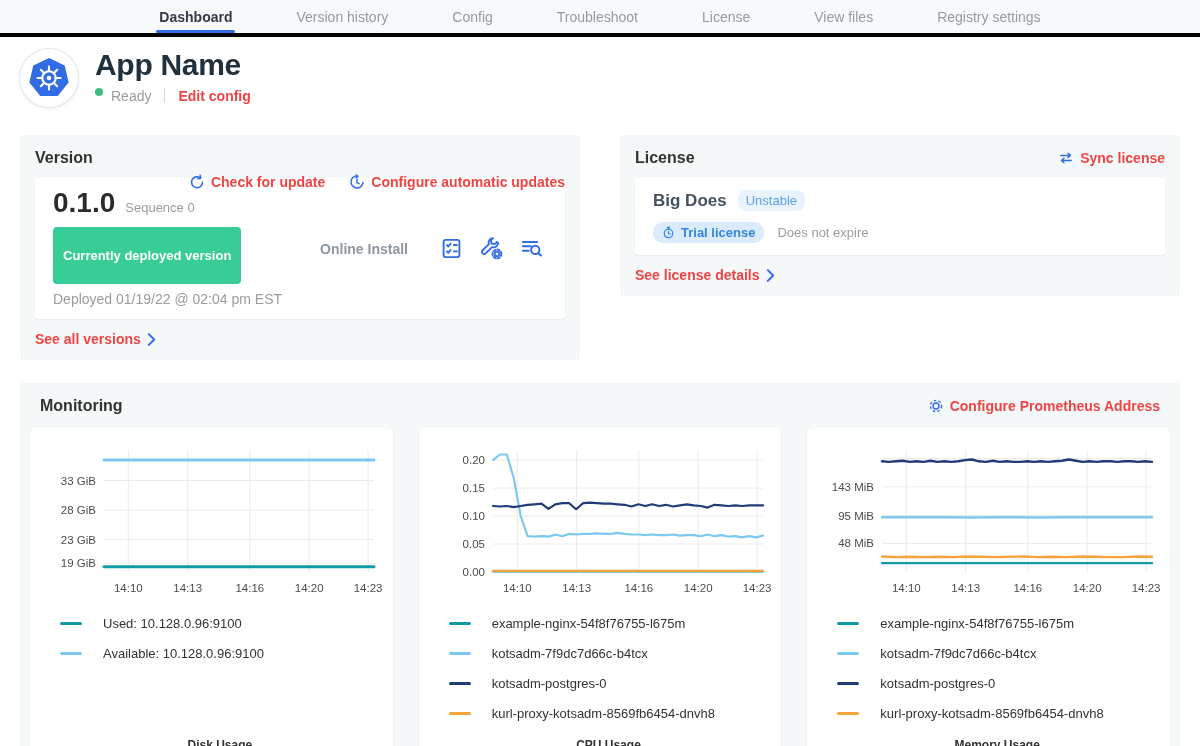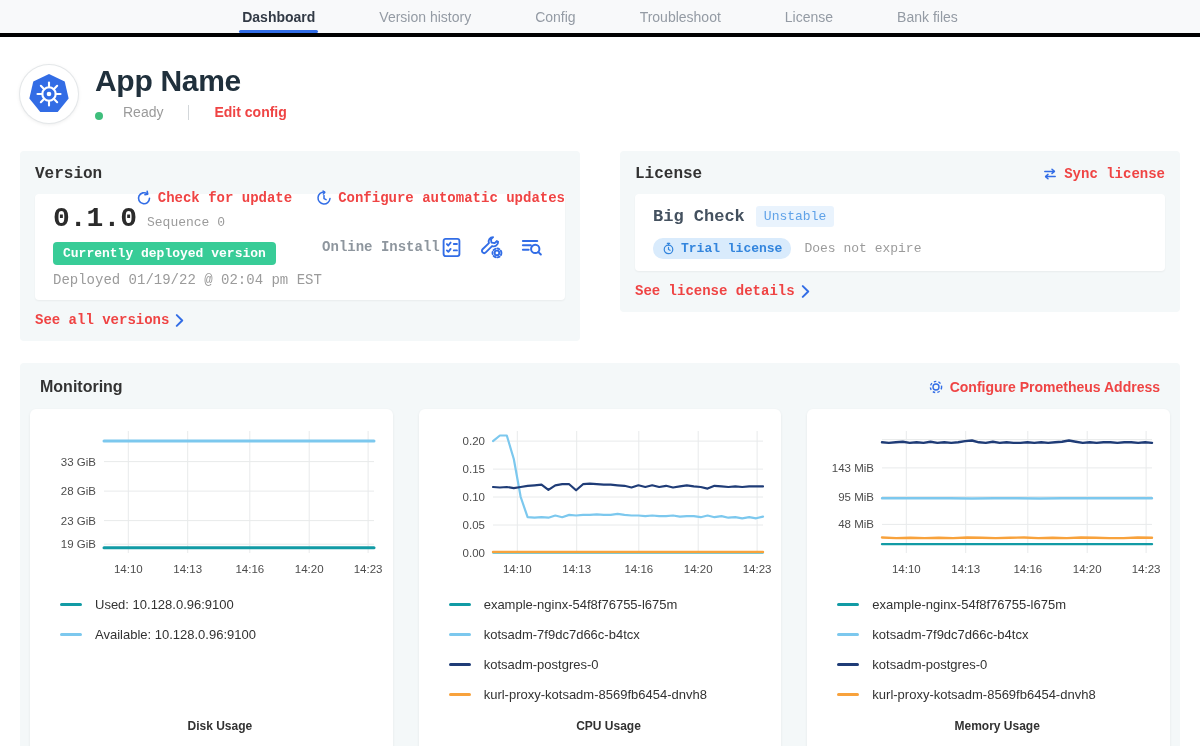--- a/index.html
+++ b/index.html
@@ -13,90 +13,91 @@
   .top-nav { height:37px; background:#f8f9fa; border-bottom:4px solid #000000;
     display:flex; justify-content:center; }
   .nav-tabs { display:flex; gap:58px; }
   .nav-tab { display:flex; align-items:center; font-size:14px; color:#949ba4;
     cursor:pointer; position:relative; padding:0 3px; }
   .nav-tab.active { color:#323a45; font-weight:700; }
   .nav-tab.active::after { content:""; position:absolute; left:0; right:0; bottom:0;
     height:3px; background:#326de6; border-radius:2px; }
   
   main { padding:0 20px; }
-  .app-header { display:flex; gap:17px; margin-top:28px; }
+  .app-header { display:flex; gap:17px; margin-top:12px; }
   .app-icon { width:58px; height:58px; border-radius:50%; background:#fff;
     box-shadow:0 0 0 1px #e4e7e9, 0 1px 4px rgba(0,0,0,.10);
     display:flex; align-items:center; justify-content:center; flex:0 0 auto; }
   .app-title { font-size:30px; font-weight:800; color:#20303c; margin:0 0 7px;
     line-height:32px; letter-spacing:-.3px; }
-  .status-row { display:flex; align-items:flex-end; gap:20px; font-size:14px; }
+  .status-row { display:flex; align-items:flex-start; gap:8px; font-size:14px; }
   .status-dot { width:8px; height:8px; border-radius:50%; background:#3fbe7c; }
   .status-text { color:#9b9b9b; }
   .vdiv { width:1px; height:15px; background:#d3d7da; margin:0 5px; }
   .link { color:#ef4444; font-weight:600; font-size:14px; cursor:pointer;
     text-decoration:none; display:inline-flex; align-items:center; gap:6px; white-space:nowrap; }
   .link svg { flex:0 0 auto; }
   
   .cards-row { display:grid; grid-template-columns:1fr 1fr; gap:40px;
-    margin-top:28px; align-items:start;font-family:Liberation Mono, monospace; }
+    margin-top:28px; align-items:start; }
   .panel { background:#f4f8f9; border-radius:4px; padding:13px 15px 12px; }
   .panel-header { display:flex; justify-content:space-between; align-items:center; height:20px; }
   .panel-title { font-size:16px; font-weight:700; color:#323232; }
   .header-actions { display:flex; gap:24px;margin-top:48px; }
   .white-box { background:#fff; border-radius:4px; margin-top:10px;
     padding:12px 18px; box-shadow:0 1px 2px rgba(0,0,0,.05); }
   .version-box { display:flex; align-items:center; }
   .vb-left { display:flex; flex-direction:column; min-width:235px; }
   .ver-row { display:flex; align-items:baseline; gap:10px; line-height:26px; }
   .ver-num { font-size:28px; font-weight:800; color:#2b2b2b; }
   .ver-seq { font-size:13px; color:#9b9b9b; }
   .deployed-badge { align-self:flex-start; margin-top:6px; background:#38cc97; color:#fff;
-    font-size:13px; font-weight:700; padding:4px 10px; border-radius:4px; }
+    font-size:13px; font-weight:700; padding:21px 10px; border-radius:4px; }
   .deployed-at { margin-top:7px; font-size:14px; color:#9b9b9b; }
   .vb-mid { flex:1; text-align:center; font-size:14px; font-weight:600; color:#8e969e; }
   .vb-icons { display:flex; gap:17px; align-items:center; padding-right:4px; }
   .icon-btn { cursor:pointer; display:inline-flex; }
   .see-link { margin-top:12px; font-weight:700;align-items:center; }
   .lic-name-row { display:flex; align-items:center; gap:11px; }
   .lic-name { font-size:17px; font-weight:700; color:#44515f; }
   .badge-light { background:#e9f3fd; color:#5fa2e8; font-size:13px;
-    padding:3px 8px; border-radius:3px; }
+    padding:3px 8px; border-radius:8px; }
   .lic-meta-row { display:flex; align-items:center; gap:13px; margin-top:11px; }
   .trial-badge { display:inline-flex; align-items:center; gap:6px; background:#d9ebfc;
     color:#3385dd; font-weight:700; font-size:13px; padding:3px 9px; border-radius:10px; }
   .expiry { font-size:13px; color:#9b9b9b; }
   
   .monitoring { margin-top:22px; background:#f4f8f9; border-radius:4px;
     padding:12px 10px 10px; }
   .monitoring-header { padding:0 10px; display:flex; justify-content:space-between;
     align-items:center; height:24px; }
   .charts-row { display:grid; grid-template-columns:repeat(3,1fr); gap:26px; margin-top:10px; }
   .chart-card { background:#fff; border-radius:6px; box-shadow:0 1px 3px rgba(0,0,0,.07);
     height:342px; position:relative; padding-top:12px; }
   svg.chart { display:block; margin:0 auto; overflow:hidden; }
   .tick { font-size:11.5px; fill:#4c4c4c; font-family:"Liberation Sans",sans-serif; }
   .legend { padding:18px 0 0 30px; }
-  .legend-item { display:flex; align-items:center; gap:13px; margin-bottom:15px; }
+  .legend-item { display:flex; align-items:center; gap:21px; margin-bottom:15px; }
   .dash { width:22px; height:3px; border-radius:2px; flex:0 0 auto; }
   .legend-label { font-size:13px; color:#323232; }
   .chart-title { position:absolute; bottom:18px; left:17px; right:0; text-align:center;
     font-weight:700; font-size:12px; color:#323232; }
 </style>
 </head>
 <body>
 
 <nav class="top-nav">
   <div class="nav-tabs" id="nav-tabs">
       <div class="nav-tab active">Dashboard</div>
       <div class="nav-tab">Version history</div>
       <div class="nav-tab">Config</div>
       <div class="nav-tab">Troubleshoot</div>
       <div class="nav-tab">License</div>
-      <div class="nav-tab">Bank files</div>
+      <div class="nav-tab">View files</div>
+      <div class="nav-tab">Registry settings</div>
     </div>
 </nav>
 
 <main>
 
   <header class="app-header">
     <div class="app-icon">
       <svg width="46" height="46" viewBox="0 0 48 48">
         <polygon points="24,3 40.4,10.9 44.5,28.7 33.1,42.9 14.9,42.9 3.5,28.7 7.6,10.9" fill="#326ce5"></polygon>
         <g stroke="#ffffff" stroke-width="2.2" fill="none" stroke-linecap="round">
@@ -201,21 +202,21 @@
             <path d="M2.8 5.4h9.4"></path>
               <path d="M10 3.2l2.4 2.2L10 7.4"></path>
             <path d="M13.2 10.6H3.8"></path>
               <path d="M6 8.4l-2.4 2.2L6 12.8"></path>
           </svg>
           <span>Sync license</span>
         </a>
       </div>
       <div class="white-box">
         <div class="lic-name-row">
-          <span class="lic-name">Big Check</span>
+          <span class="lic-name">Big Does</span>
           <span class="badge-light">Unstable</span>
         </div>
         <div class="lic-meta-row">
           <span class="trial-badge">
             <svg width="13" height="13" viewBox="0 0 14 14" fill="none" stroke="#3385dd" stroke-width="1.3" stroke-linecap="round">
               <circle cx="7" cy="8" r="4.6"></circle>
               <path d="M7 5.8V8l1.6 1"></path>
               <path d="M5.7 1.4h2.6"></path>
                 <path d="M7 1.4v1.8"></path>
             </svg>

